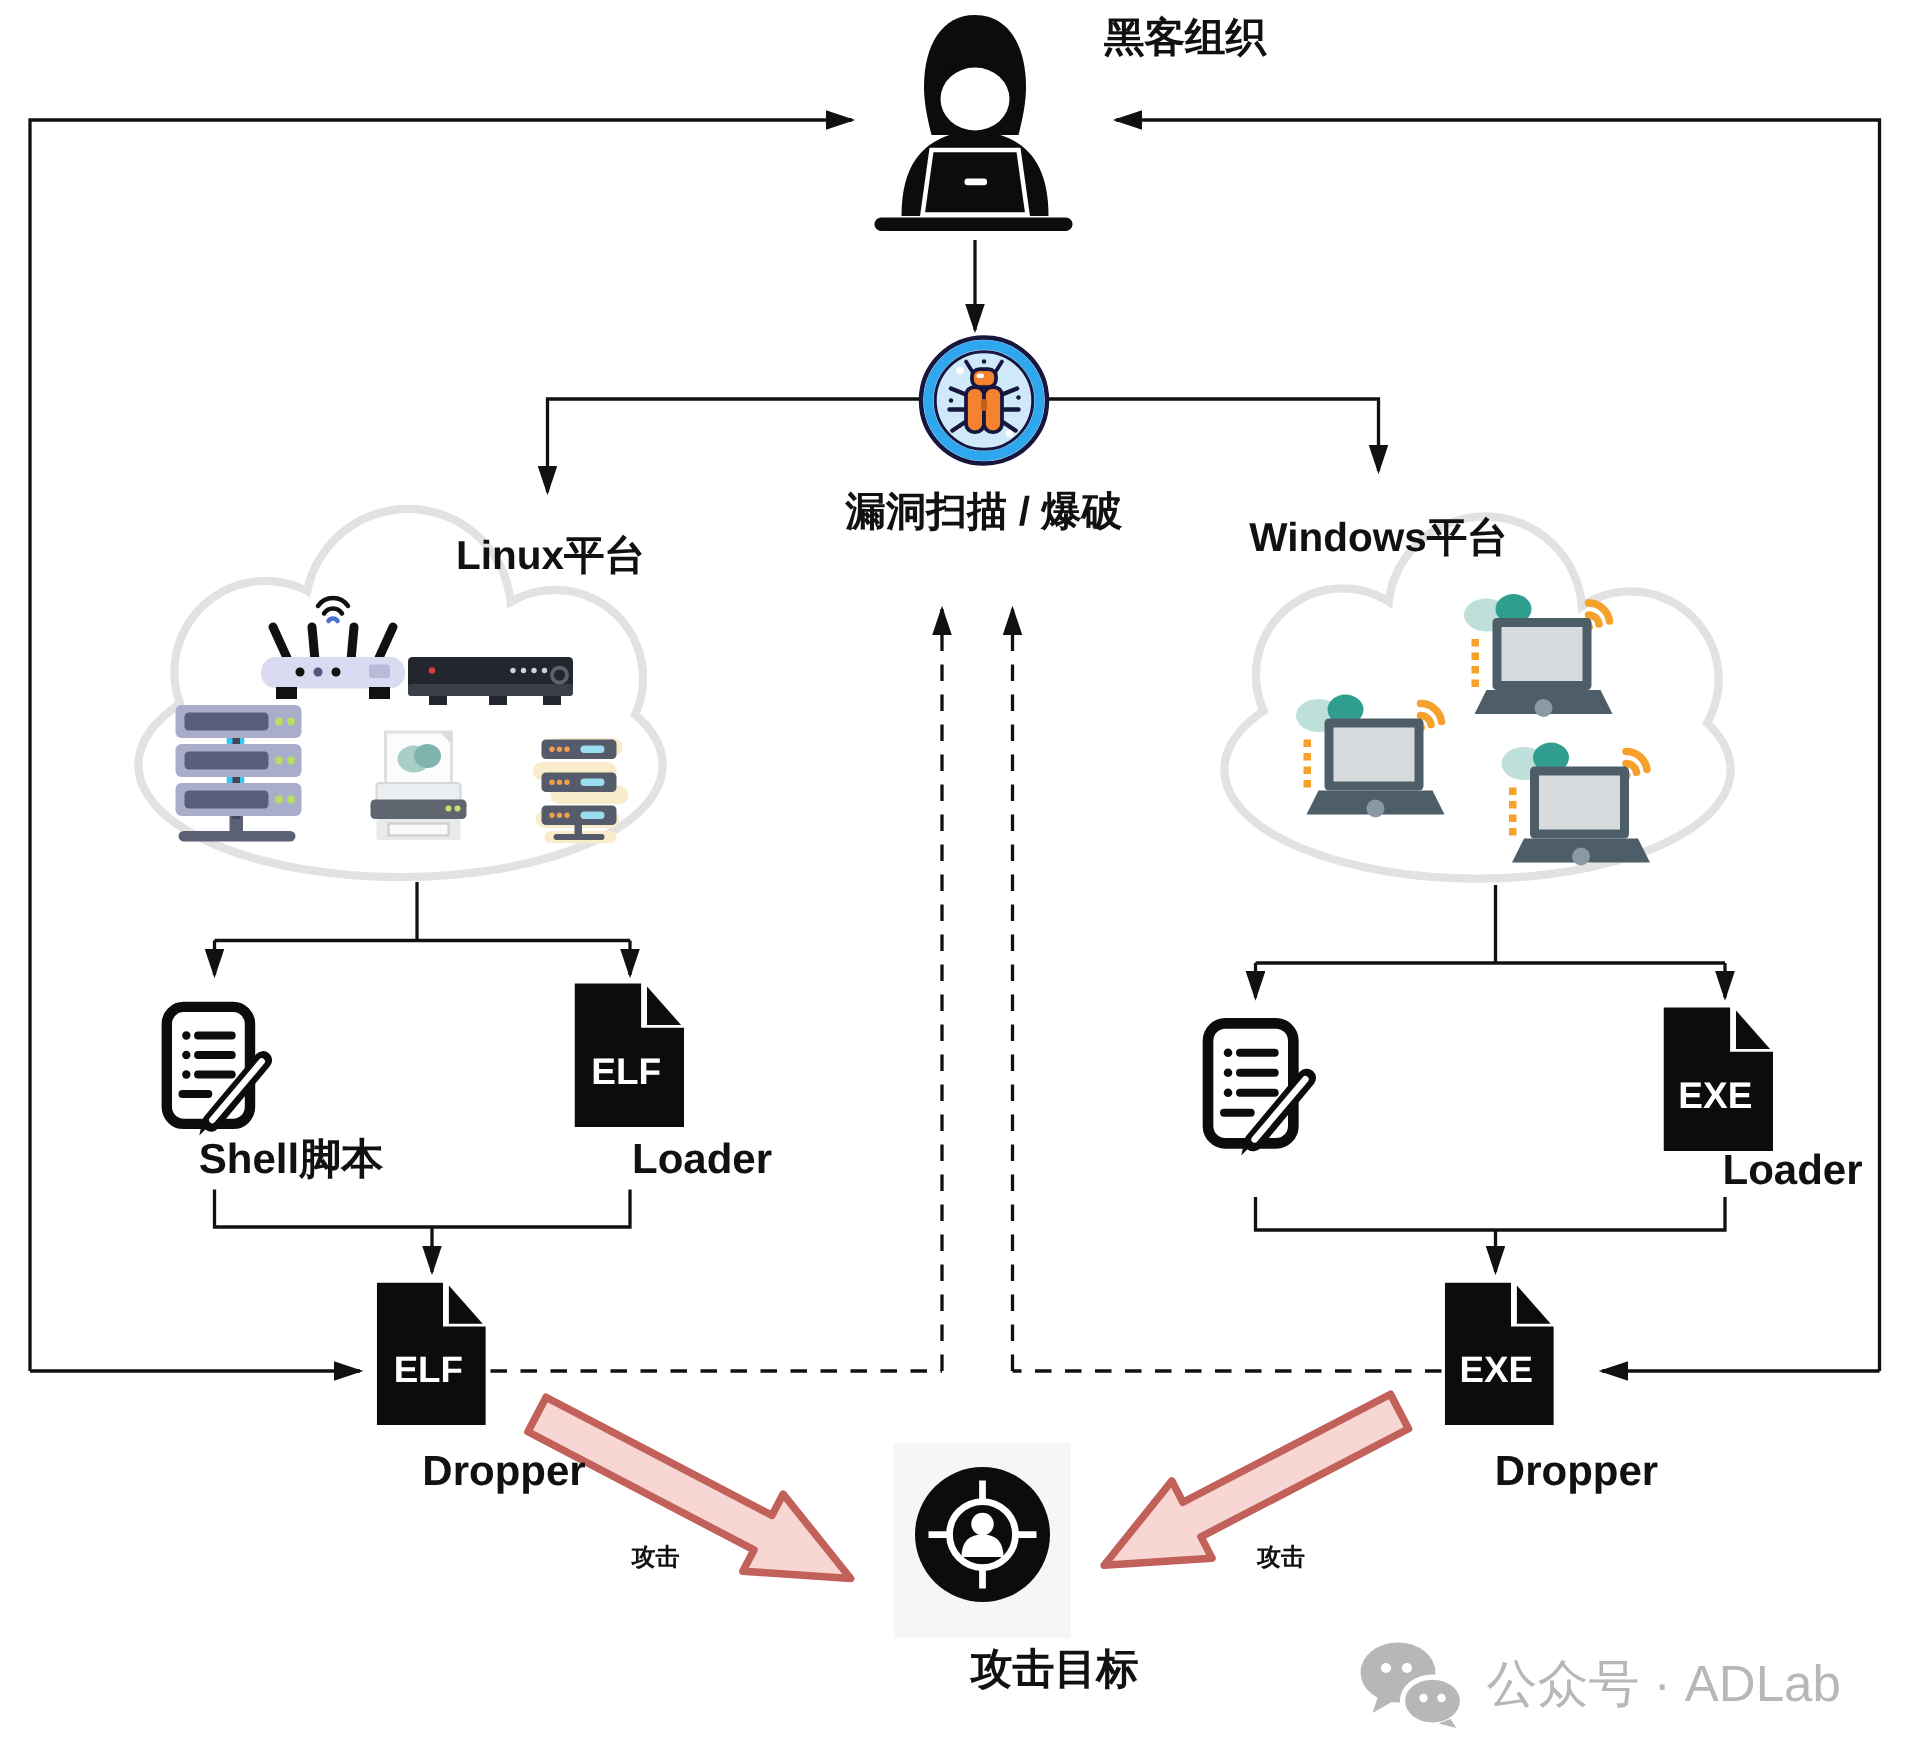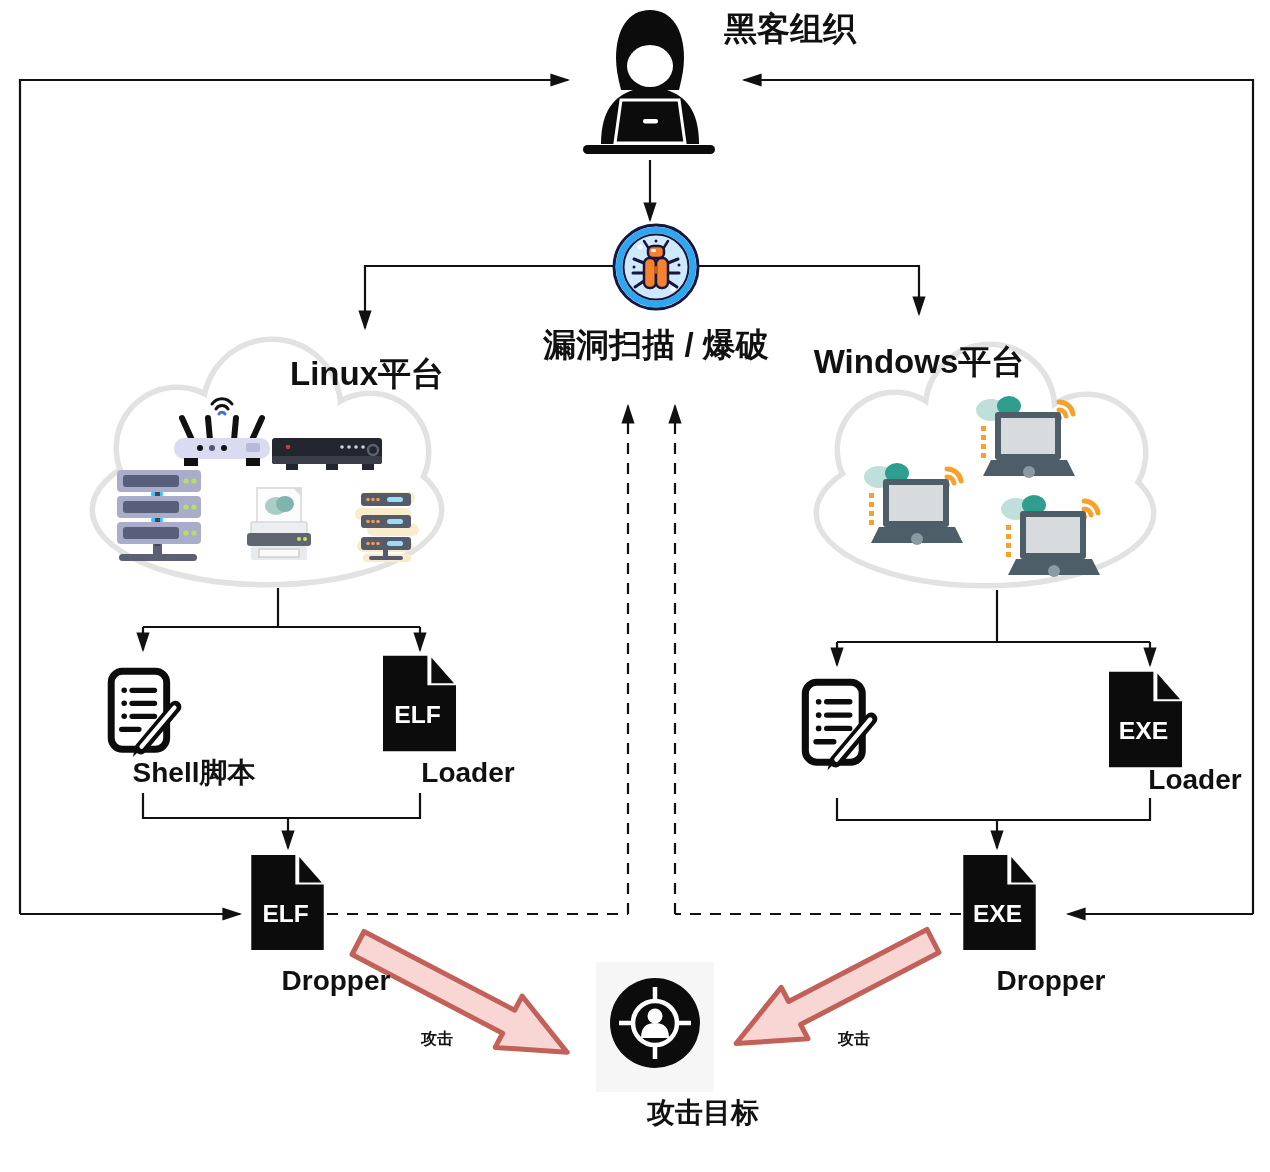--- a/index.html
+++ b/index.html
@@ -5,21 +5,21 @@
   html,body{margin:0;padding:0;background:#ffffff;}
   #canvas{
     position:relative;width:1270px;height:1172px;background:#ffffff;overflow:hidden;
     font-family:"Liberation Sans","DejaVu Sans",sans-serif;
   }
   .abs{position:absolute;}
   .lbl{
     position:absolute;transform:translateX(-50%);white-space:nowrap;
     font-weight:bold;color:#111;text-align:center;line-height:1.1;
   }
-  .lbl-big{font-size:33px;}
+  .lbl-big{font-size:27px;}
   .lbl-mid{font-size:28px;margin-left:48px;}
   .lbl-small{font-size:16px;}
   .watermark{
     position:absolute;left:905px;top:1094px;display:flex;align-items:center;gap:14px;
     color:#b7b7b7;font-size:34px;font-weight:400;
   }
   svg text{font-family:"Liberation Sans","DejaVu Sans",sans-serif;}
 </style>
 </head>
 <body>
@@ -353,14 +353,27 @@
   <div class="lbl lbl-mid" style="left:288px;top:966px">Dropper</div>
 
   <div class="lbl lbl-mid" style="left:1003px;top:966px">Dropper</div>
 
   <div class="lbl lbl-small" style="left:437px;top:1030px">攻击</div>
 
   <div class="lbl lbl-small" style="left:854px;top:1030px">攻击</div>
 
   <div class="lbl lbl-mid" style="left:655px;top:1098px">攻击目标</div>
 
+  <div class="watermark">
+    <svg width="72" height="58" viewBox="0 0 72 58">
+      <ellipse cx="27" cy="21" rx="25" ry="20" fill="#b7b7b7"></ellipse>
+      <path d="M14,36 L10,48 L24,40 Z" fill="#b7b7b7"></path>
+      <ellipse cx="50" cy="40" rx="20" ry="16" fill="#b7b7b7" stroke="#ffffff" stroke-width="3.5"></ellipse>
+      <path d="M62,52 L66,58 L54,55 Z" fill="#b7b7b7"></path>
+      <circle cx="19" cy="18" r="3.4" fill="#ffffff"></circle>
+      <circle cx="33" cy="18" r="3.4" fill="#ffffff"></circle>
+      <circle cx="44" cy="38" r="2.8" fill="#ffffff"></circle>
+      <circle cx="56" cy="38" r="2.8" fill="#ffffff"></circle>
+    </svg>
+    <span>公众号 · ADLab</span>
+  </div>
 
 </div>
 
 </body></html>

